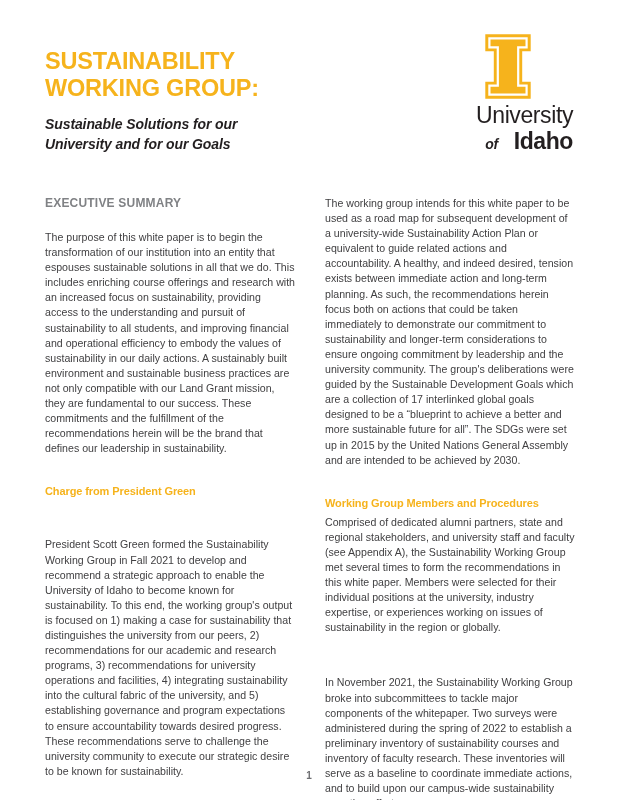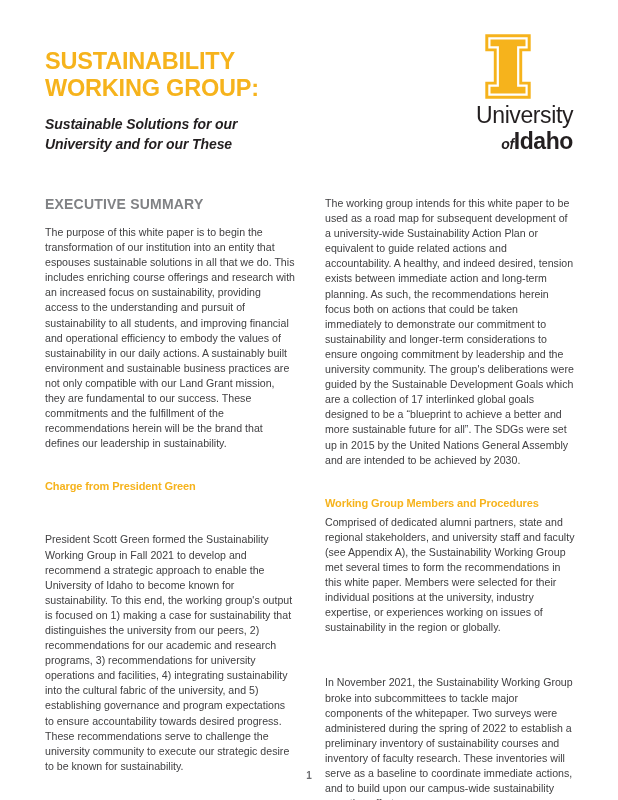--- a/index.html
+++ b/index.html
@@ -85,41 +85,42 @@
     margin-top: 3px;
     letter-spacing: -0.4px;
   }
   .wm-of {
     font-style: italic;
     font-size: 14px;
     font-weight: bold;
   }
   .wm-idaho {
     font-weight: bold;
+    margin-left: 16px;
   }
 
   
   .columns {
     position: absolute;
     left: 45px;
     top: 196px;
     width: 530px;
     display: flex;
     gap: 30px;
   }
   .col {
     width: 250px;
   }
 
   .section-head-gray {
     color: #808285;
-    font-size: 14px;
+    font-size: 12px;
     font-weight: bold;
     letter-spacing: 0.2px;
-    margin: 0 0 13px 0;
+    margin: 0 0 20px 0;
     text-transform: uppercase;
   }
   .section-head-gold {
     color: #F6B31C;
     font-size: 11px;
     font-weight: bold;
     letter-spacing: -0.1px;
     margin: 0 0 6px 0;
   }
   p.body {
@@ -151,21 +152,21 @@
 
   <div class="header">
 
     <div class="title-block">
       <h1 class="doc-title">
         <span>SUSTAINABILITY</span><br>
         <span>WORKING GROUP:</span>
       </h1>
       <div class="doc-subtitle">
         <span>Sustainable Solutions for our</span><br>
-        <span>University and for our These</span>
+        <span>University and for our Goals</span>
       </div>
     </div>
 
     <div class="logo">
       <div class="logo-i-wrap">
         <svg class="logo-i" width="46" height="65" viewBox="0 0 46 65" xmlns="http://www.w3.org/2000/svg" aria-hidden="true">
 
           <path d="M1 1 H45 V16.5 H36.5 V48.5 H45 V64 H1 V48.5 H9.5 V16.5 H1 Z" fill="#F6B31C" stroke="#F6B31C" stroke-width="1.4"></path>
 
           <path d="M4.4 4.4 H41.6 V13.3 H33.2 V51.7 H41.6 V60.6 H4.4 V51.7 H12.8 V13.3 H4.4 Z" fill="none" stroke="#ffffff" stroke-width="2.2"></path>

